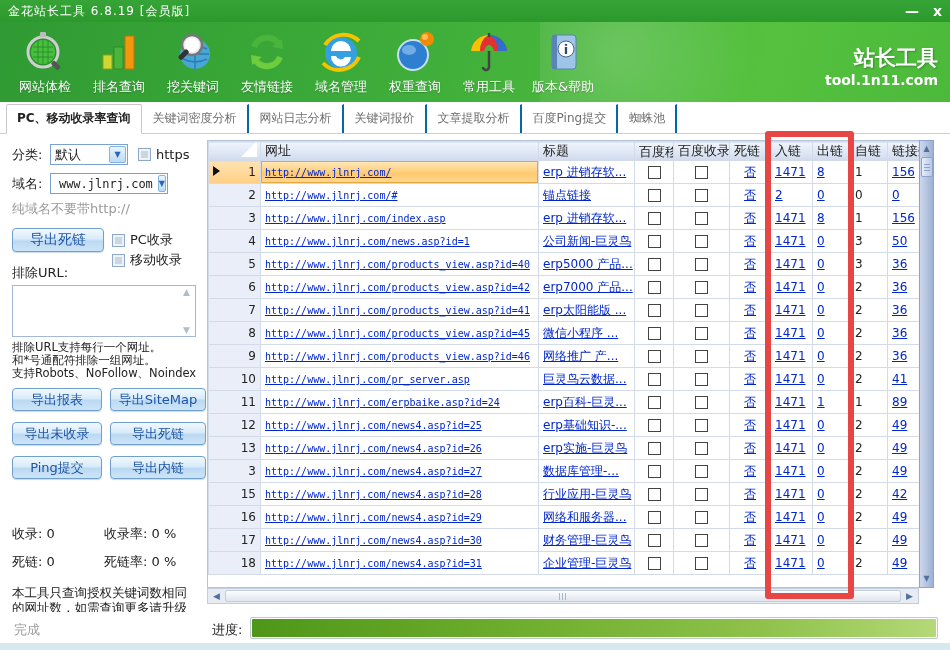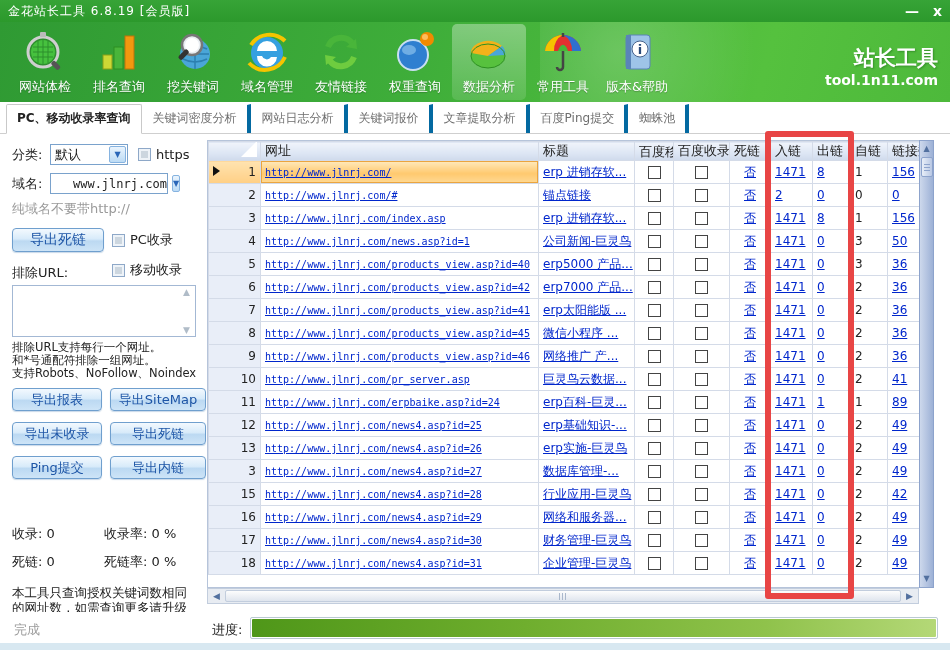--- a/index.html
+++ b/index.html
@@ -27,48 +27,48 @@
   .logo-top{display:flex;align-items:flex-end;justify-content:flex-end;}
   .logo-brand{color:#ffe400;font-size:36px;font-weight:bold;letter-spacing:2px;
     text-shadow:1px 1px 2px rgba(0,60,0,.35);}
   .logo-suffix{color:#fff;font-size:21px;font-weight:bold;margin-left:4px;margin-bottom:2px;
     text-shadow:1px 1px 2px rgba(0,60,0,.35);}
   .logo-site{color:#fff;font-size:14px;font-weight:bold;margin-top:2px;}
   
   .tabsrow{position:absolute;left:0;top:106px;width:950px;height:28px;display:flex;
     align-items:flex-end;padding-left:6px;border-bottom:1px solid #cfcfcf;background:#fff;}
   .tab{padding:5px 10px 6px;color:#6e6e6e;cursor:pointer;border:1px solid transparent;
-    border-bottom:none;white-space:nowrap;border-right:4px solid #0369a1;}
+    border-bottom:none;white-space:nowrap;border-right:2px solid #0369a1;}
   .tab.active{color:#222;font-weight:bold;border:1px solid #c9c9c9;border-bottom:1px solid #fff;
     background:#fff;margin-bottom:-1px;border-radius:2px 2px 0 0;}
   
   .sidebar{position:absolute;left:0;top:138px;width:205px;height:474px;padding:6px 6px 0 12px;background:#fff;}
   .srow{display:flex;align-items:center;margin-bottom:8px;}
   .slabel{width:38px;color:#222;font-size:13px;}
   .selectbox{display:flex;align-items:center;border:1px solid #7aa2cc;background:#fff;height:21px;}
   .selectbox .sval{padding:0 4px;font-size:13px;}
   .dd-btn{width:17px;height:17px;margin:1px;border:1px solid #86b3e0;border-radius:2px;
     background:linear-gradient(180deg,#eaf4fd,#bcdbf5);color:#2a66b8;font-size:8px;
     display:flex;align-items:center;justify-content:center;cursor:pointer;}
   .cat-select{width:78px;justify-content:space-between;}
-  .dom-select{width:118px;justify-content:center;padding-left:32px;}
+  .dom-select{width:118px;justify-content:flex-end;padding-left:32px;}
   .dom-select .sval{font-family:"DejaVu Sans Mono",monospace;font-size:12px;}
   .checkbox{width:13px;height:13px;border:1px solid #8ea8c8;background:#eef3f8;position:relative;
     display:inline-block;cursor:pointer;flex:0 0 auto;}
   .checkbox::after{content:"";position:absolute;left:2px;top:2px;right:2px;bottom:2px;background:#ccd6df;}
   .cb-label{margin-left:5px;font-size:13px;}
   .hint{color:#9a9a9a;font-size:13px;margin:-2px 0 10px 0;}
   .btn{display:inline-flex;align-items:center;justify-content:center;cursor:pointer;
     border:1px solid #6f9fce;border-radius:4px;color:#1d55a6;font-size:13px;
     background:linear-gradient(180deg,#f3f9fe 0%,#d8ebfa 45%,#bcd9f2 55%,#cde4f7 100%);
     box-shadow:0 1px 1px rgba(120,160,200,.4);}
   .query-btn{width:92px;height:24px;font-size:14px;}
   .twocol{display:flex;margin-bottom:2px;}
   .twocol .leftcol{width:100px;}
-  .twocol .rightcol{display:flex;flex-direction:column;gap:12px;padding-top:3px;}
+  .twocol .rightcol{display:flex;flex-direction:column;gap:2px;padding-top:3px;}
   .cbrow{display:flex;align-items:center;}
   .exclude-label{font-size:13px;margin-top:12px;}
   .exclude-box{position:relative;width:184px;height:52px;border:1px solid #a3b8d4;background:#fff;margin-top:3px;}
   .exclude-box .scr{position:absolute;right:1px;width:15px;color:#b0bcc8;font-size:9px;text-align:center;cursor:pointer;}
   .exclude-box .up{top:1px;}
   .exclude-box .dn{bottom:1px;}
   .tips{margin-top:4px;font-size:11.5px;line-height:13px;color:#222;}
   .exp-grid{margin-top:8px;display:grid;grid-template-columns:90px 96px;grid-gap:11px 8px;}
   .exp-btn{height:23px;}
   .stats{margin-top:46px;display:grid;grid-template-columns:92px auto;grid-row-gap:10px;font-size:13px;}
@@ -170,54 +170,45 @@
               <circle cx="25" cy="25" r="15" fill="#4aa6d8"></circle>
               <path d="M13 20q12-6 24 0M13 30q12 6 24 0M25 10v30M11 25h28" stroke="#2c7fb0" stroke-width="1.5" fill="none"></path>
               <circle cx="22" cy="16" r="10" fill="#e9eef2" stroke="#777" stroke-width="2.5"></circle>
               <circle cx="22" cy="16" r="7" fill="#fff"></circle>
               <rect x="8" y="24" width="12" height="5" rx="2" transform="rotate(135 14 26)" fill="#333"></rect>
             </svg></span>
           <span class="tlabel">挖关键词</span>
         </div>
         <div class="tb-item">
           <span class="ticon"><svg viewBox="0 0 46 46">
+              <path d="M10 18a14 14 0 0 1 24-4" stroke="#49b53a" stroke-width="6" fill="none"></path>
+              <path d="M38 10l1 10-11-2z" fill="#49b53a"></path>
+              <path d="M36 28a14 14 0 0 1-24 4" stroke="#6ecc3f" stroke-width="6" fill="none"></path>
+              <path d="M8 36l-1-10 11 2z" fill="#6ecc3f"></path>
+            </svg></span>
+          <span class="tlabel">友情链接</span>
+        </div>
+        <div class="tb-item">
+          <span class="ticon"><svg viewBox="0 0 46 46">
               <circle cx="23" cy="24" r="16" fill="#35a0e0"></circle>
               <path d="M13 27a10 10 0 0 0 20 1h-6a5 5 0 0 1-9-1zm0-5a10 10 0 0 1 20 0z" fill="#fff"></path>
               <path d="M41 12a22 22 0 0 0-34 4" stroke="#f5c400" stroke-width="4" fill="none"></path>
               <path d="M5 34a22 22 0 0 0 36-6" stroke="#f5c400" stroke-width="4" fill="none"></path>
             </svg></span>
           <span class="tlabel">域名管理</span>
-        </div>
-        <div class="tb-item">
-          <span class="ticon"><svg viewBox="0 0 46 46">
-              <path d="M10 18a14 14 0 0 1 24-4" stroke="#49b53a" stroke-width="6" fill="none"></path>
-              <path d="M38 10l1 10-11-2z" fill="#49b53a"></path>
-              <path d="M36 28a14 14 0 0 1-24 4" stroke="#6ecc3f" stroke-width="6" fill="none"></path>
-              <path d="M8 36l-1-10 11 2z" fill="#6ecc3f"></path>
-            </svg></span>
-          <span class="tlabel">友情链接</span>
         </div>
         <div class="tb-item">
           <span class="ticon"><svg viewBox="0 0 46 46">
               <circle cx="21" cy="26" r="15" fill="#2f7fd0"></circle>
               <circle cx="21" cy="26" r="15" fill="none" stroke="#c9dff2" stroke-width="2"></circle>
               <ellipse cx="17" cy="21" rx="7" ry="5" fill="#7fb9e8" opacity=".8"></ellipse>
               <circle cx="35" cy="10" r="7" fill="#f08a00"></circle>
               <circle cx="33" cy="8" r="3" fill="#ffc266" opacity=".9"></circle>
             </svg></span>
           <span class="tlabel">权重查询</span>
-        </div>
-        <div class="tb-item active">
-          <span class="ticon"><svg viewBox="0 0 46 46">
-              <ellipse cx="22" cy="27" rx="17" ry="12" fill="#57c13e"></ellipse>
-              <path d="M22 27 L5 24 A17 12 0 0 1 36 17 Z" fill="#f2b21a"></path>
-              <path d="M22 27 L36 17 A17 12 0 0 1 39 26 Z" fill="#4aa6d8"></path>
-              <ellipse cx="22" cy="27" rx="17" ry="12" fill="none" stroke="#2d8f22"></ellipse>
-            </svg></span>
-          <span class="tlabel">数据分析</span>
         </div>
         <div class="tb-item">
           <span class="ticon"><svg viewBox="0 0 46 46">
               <path d="M23 6 A18 18 0 0 1 41 22 L5 22 A18 18 0 0 1 23 6Z" fill="#e33030"></path>
               <path d="M23 6 A18 18 0 0 1 41 22 L32 22 A14 16 0 0 0 23 6Z" fill="#2f6fd0"></path>
               <path d="M23 6 A18 18 0 0 0 5 22 L14 22 A14 16 0 0 1 23 6Z" fill="#f5c400"></path>
               <path d="M18 22 A6 14 0 0 1 28 22Z" fill="#49b53a"></path>
               <path d="M23 22v16a3 3 0 0 1-6 0" stroke="#444" stroke-width="2.5" fill="none"></path>
               <path d="M23 4v4" stroke="#444" stroke-width="2.5"></path>
             </svg></span>

